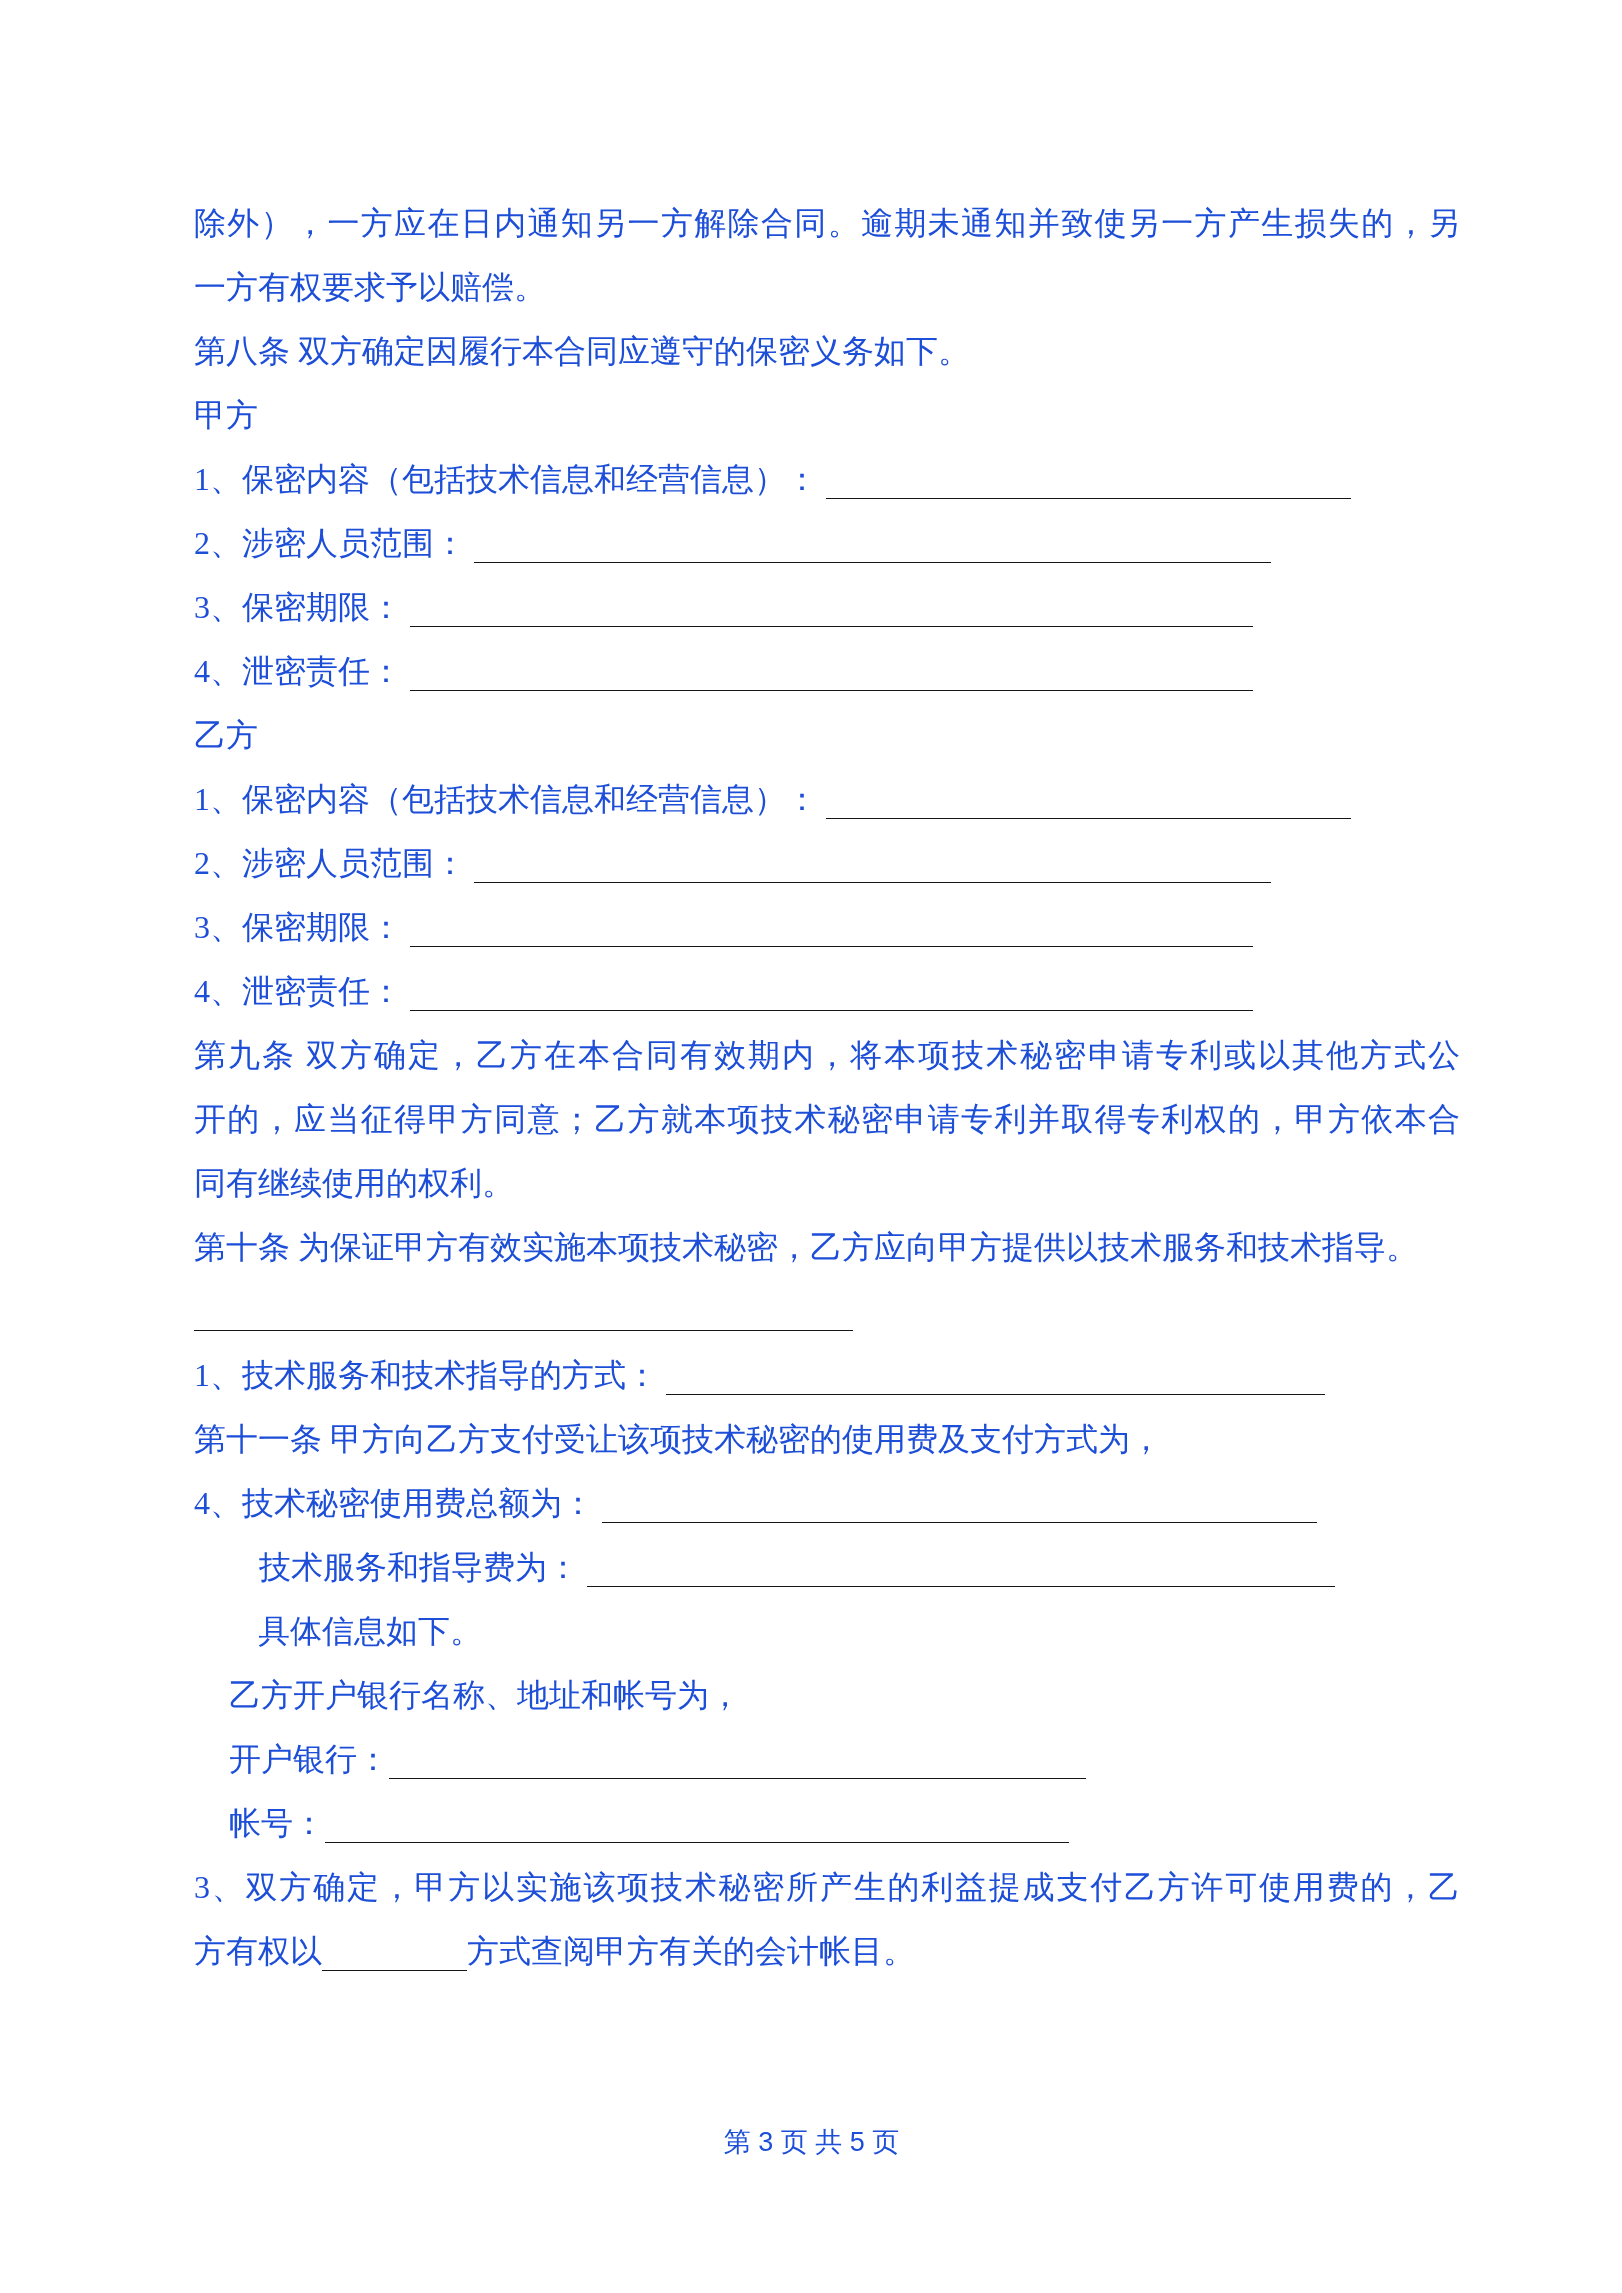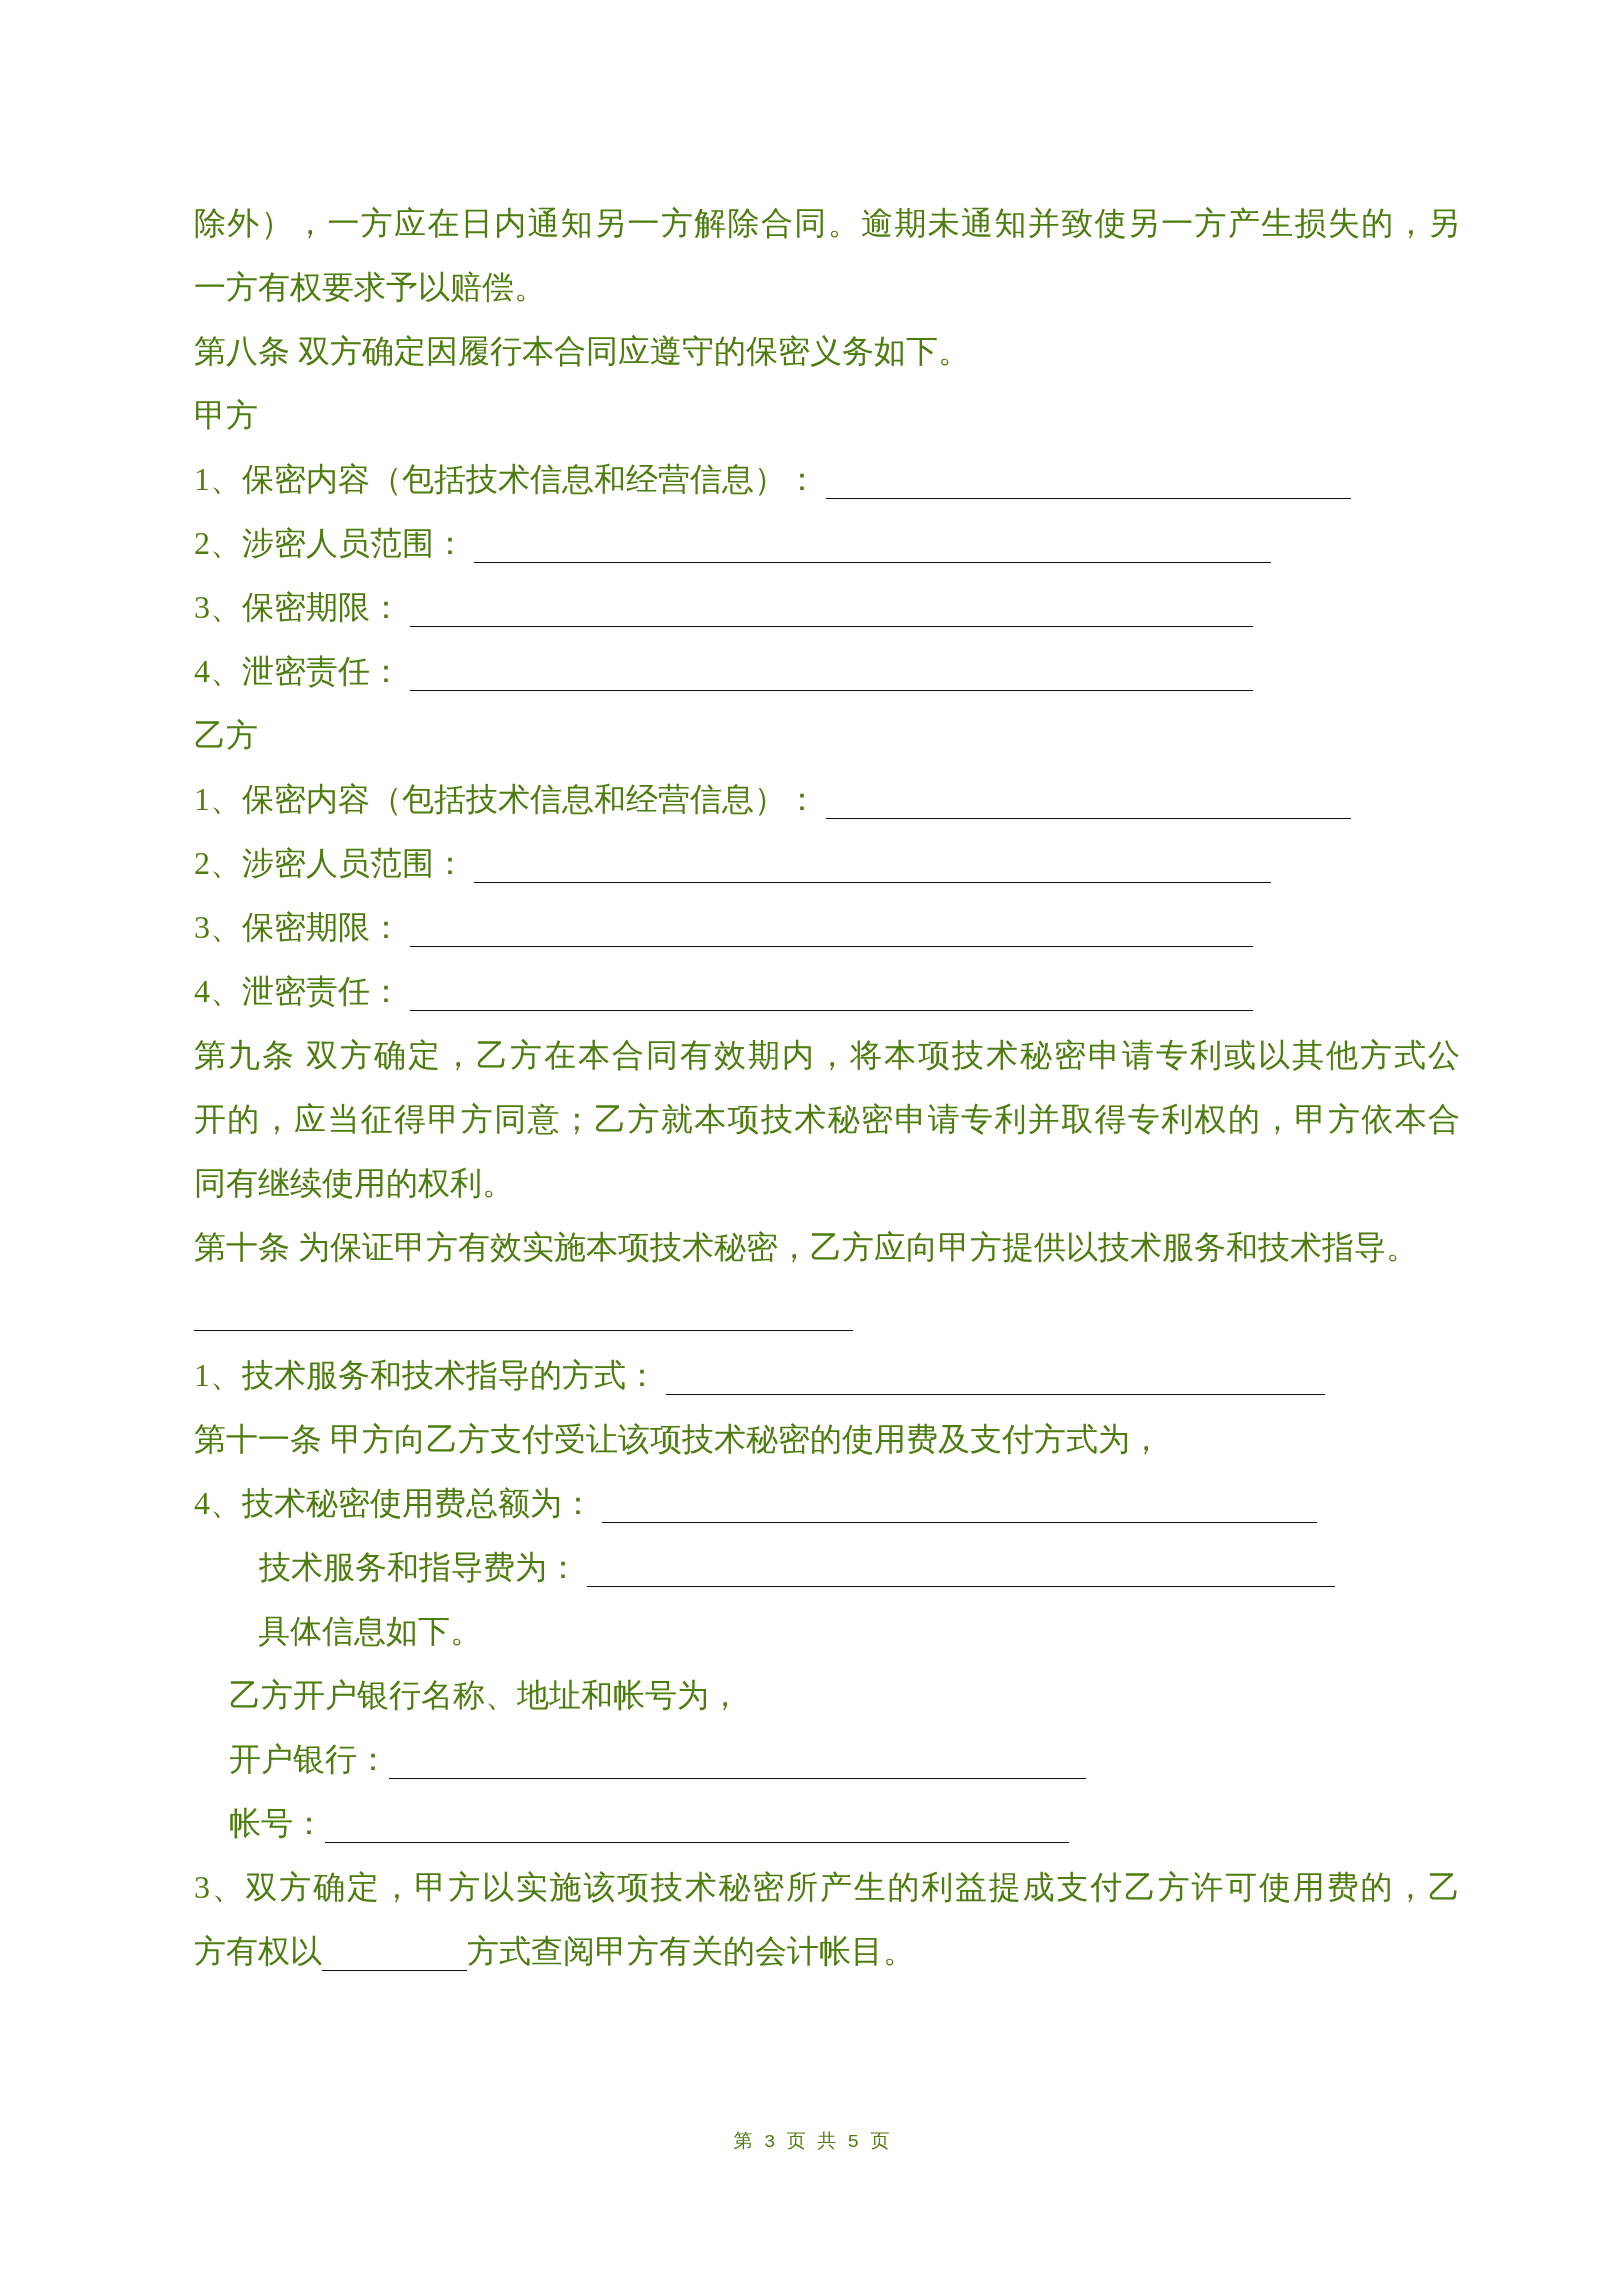--- a/index.html
+++ b/index.html
@@ -41,28 +41,28 @@
     vertical-align: -9px;
   }
   .footer {
     position: absolute;
     left: 0;
     top: 2120px;
     width: 100%;
     height: 45px;
     line-height: 45px;
     text-align: center;
-    font-size: 19px;
-    font-family: Liberation Mono, monospace;
+    font-size: 27px;
+    font-family: Liberation Sans, sans-serif;
   }
 </style>
 </head>
 <body>
 
-<div class="page" style="background: rgb(255, 255, 255); color: #4d7c0f;">
+<div class="page" style="background: rgb(255, 255, 255); color: #1d4ed8;">
   <div class="doc-body">
       <div class="line just"><span>除外），一方应在日内通知另一方解除合同。逾期未通知并致使另一方产生损失的，另</span></div>
       <div class="line"><span>一方有权要求予以赔偿。</span></div>
       <div class="line"><span>第八条 双方确定因履行本合同应遵守的保密义务如下。</span></div>
       <div class="line"><span>甲方</span></div>
       <div class="line"><span>1、保密内容（包括技术信息和经营信息）：</span> <span class="blank" style="width: 525px; border-bottom-color: rgb(21, 21, 21);"></span></div>
       <div class="line"><span>2、涉密人员范围：</span> <span class="blank" style="width: 797px; border-bottom-color: rgb(21, 21, 21);"></span></div>
       <div class="line"><span>3、保密期限：</span> <span class="blank" style="width: 843px; border-bottom-color: rgb(21, 21, 21);"></span></div>
       <div class="line"><span>4、泄密责任：</span> <span class="blank" style="width: 843px; border-bottom-color: rgb(21, 21, 21);"></span></div>
       <div class="line"><span>乙方</span></div>

